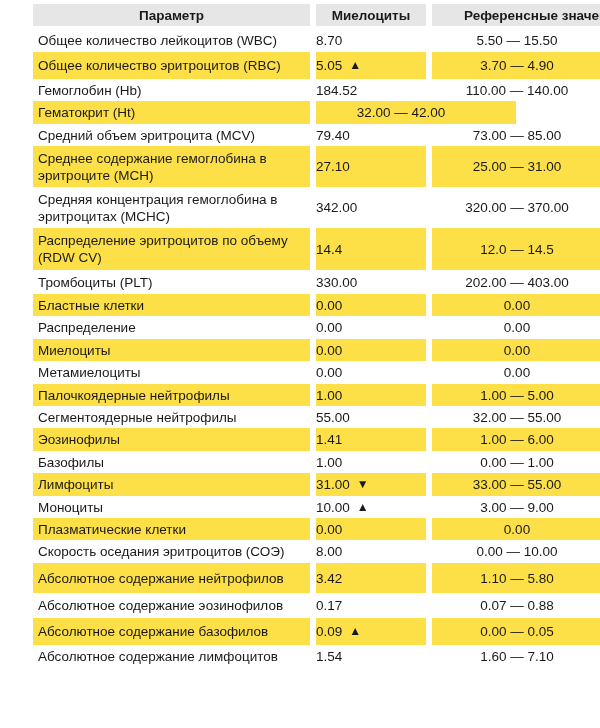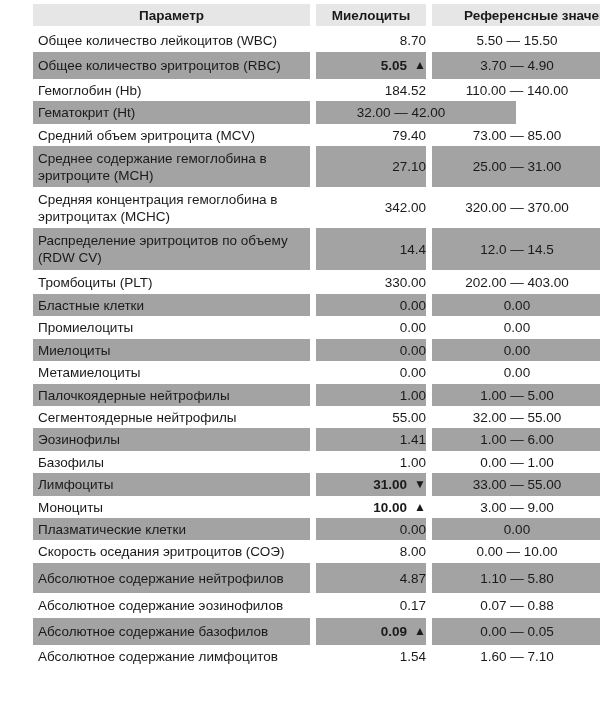--- a/index.html
+++ b/index.html
@@ -2,26 +2,26 @@
 <html><head>
 <meta charset="utf-8">
 <style>
   html, body { margin:0; padding:0; background:#ffffff; }
   body { width:600px; height:728px; overflow:hidden; position:relative;
          font-family:"Liberation Sans", "DejaVu Sans", sans-serif; color:#1a1a1a; }
   .tbl { position:absolute; left:33px; top:4px; width:620px; }
   .row { display:flex; position:relative; }
   .cell { box-sizing:border-box; display:flex; align-items:center; font-size:13.5px; line-height:17px; }
   .c1 { width:277px; padding-left:5px; }
-  .c2 { width:110px; margin-left:6px; justify-content:flex-end; }
+  .c2 { width:110px; margin-left:6px; justify-content:flex-start; }
   .c3 { width:200px; margin-left:6px; justify-content:center; padding-right:30px; }
-  .g .cell { background:#a3a3a3; }
+  .g .cell { background:#fde047; }
   .hdr .cell { background:#e6e6e6; font-weight:bold; justify-content:center; padding:0; }
   .hdr .c3 { justify-content:flex-start; padding-left:32px; }
-  .flag { font-weight:bold; }
+  .flag { font-weight:normal; }
   .flag .arr { margin-left:7px; font-size:12px; }
 </style>
 </head>
 <body>
 
 <div class="tbl">
   <div class="row hdr" style="height:22px;margin-bottom:2px;">
     <div class="cell c1">Параметр</div>
     <div class="cell c2">Миелоциты</div>
     <div class="cell c3">Референсные значения</div>
@@ -89,21 +89,21 @@
         <div class="cell c3">202.00 — 403.00</div>
       </div>
       <div class="row g" style="height: 22px;">
         <div class="cell c1">Бластные клетки</div>
         <div class="cell c2">
           <span>0.00</span>
         </div>
         <div class="cell c3">0.00</div>
       </div>
       <div class="row" style="height: 23px;">
-        <div class="cell c1">Промиелоциты</div>
+        <div class="cell c1">Распределение</div>
         <div class="cell c2">
           <span>0.00</span>
         </div>
         <div class="cell c3">0.00</div>
       </div>
       <div class="row g" style="height: 22px;">
         <div class="cell c1">Миелоциты</div>
         <div class="cell c2">
           <span>0.00</span>
         </div>
@@ -170,21 +170,21 @@
       <div class="row" style="height: 23px;">
         <div class="cell c1">Скорость оседания эритроцитов (СОЭ)</div>
         <div class="cell c2">
           <span>8.00</span>
         </div>
         <div class="cell c3">0.00 — 10.00</div>
       </div>
       <div class="row g" style="height: 30px;">
         <div class="cell c1">Абсолютное содержание нейтрофилов</div>
         <div class="cell c2">
-          <span>4.87</span>
+          <span>3.42</span>
         </div>
         <div class="cell c3">1.10 — 5.80</div>
       </div>
       <div class="row" style="height: 25px;">
         <div class="cell c1">Абсолютное содержание эозинофилов</div>
         <div class="cell c2">
           <span>0.17</span>
         </div>
         <div class="cell c3">0.07 — 0.88</div>
       </div>

